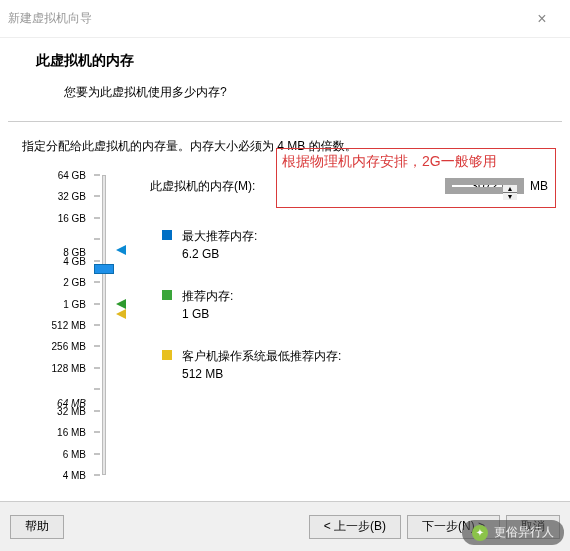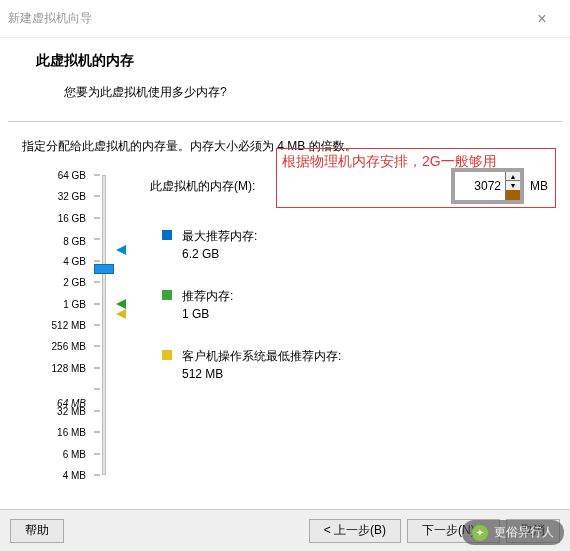--- a/index.html
+++ b/index.html
@@ -118,23 +118,23 @@
 }
 .mem-label { font-size: 12px; }
 .spinner-wrap {
   margin-left: auto;
   display: flex;
   align-items: center;
   gap: 6px;
 }
 .spinner {
   display: inline-flex;
-  border: 4px solid #a3a3a3;
+  border: 7px solid #a3a3a3;
   background: #a16207;
-  height: 36px;
+  height: 16px;
 }
 .spinner input {
   width: 50px;
   border: none;
   text-align: right;
   padding: 0 4px;
   font-size: 12px;
   outline: none;
 }
 .spinner-btns {
@@ -189,21 +189,21 @@
 .sq.blue { background: #006fc5; }
 .sq.green { background: #3aa53a; }
 .sq.yellow { background: #e8c020; }
 .detail-item .txt { font-size: 12px; line-height: 18px; }
 .detail-item .txt .val { display: block; }
 .footer {
   position: absolute;
   bottom: 0;
   left: 0;
   right: 0;
-  height: 42px;
+  height: 50px;
   border-top: 1px solid #ccc;
   display: flex;
   align-items: center;
   padding: 9px 10px;
   background: #f0f0f0;
 }
 .btn {
   height: 24px;
   padding: 0 14px;
   font-size: 12px;
@@ -256,21 +256,21 @@
   <div class="mem-row">
     <div class="slider-col">
       <div class="track"></div>
 
     <div class="tick-label" style="top: 0px;">64 GB</div>
         <div class="tick" style="top: 0px;"></div>
         <div class="tick-label" style="top: 21.4286px;">32 GB</div>
         <div class="tick" style="top: 21.4286px;"></div>
         <div class="tick-label" style="top: 42.8571px;">16 GB</div>
         <div class="tick" style="top: 42.8571px;"></div>
-        <div class="tick-label" style="top: 66px;">8 GB</div>
+        <div class="tick-label" style="top: 77px;">8 GB</div>
         <div class="tick" style="top: 64.2857px;"></div>
         <div class="tick-label" style="top: 85.7143px;">4 GB</div>
         <div class="tick" style="top: 85.7143px;"></div>
         <div class="tick-label" style="top: 107.143px;">2 GB</div>
         <div class="tick" style="top: 107.143px;"></div>
         <div class="tick-label" style="top: 128.571px;">1 GB</div>
         <div class="tick" style="top: 128.571px;"></div>
         <div class="tick-label" style="top: 150px;">512 MB</div>
         <div class="tick" style="top: 150px;"></div>
         <div class="tick-label" style="top: 171.429px;">256 MB</div>

